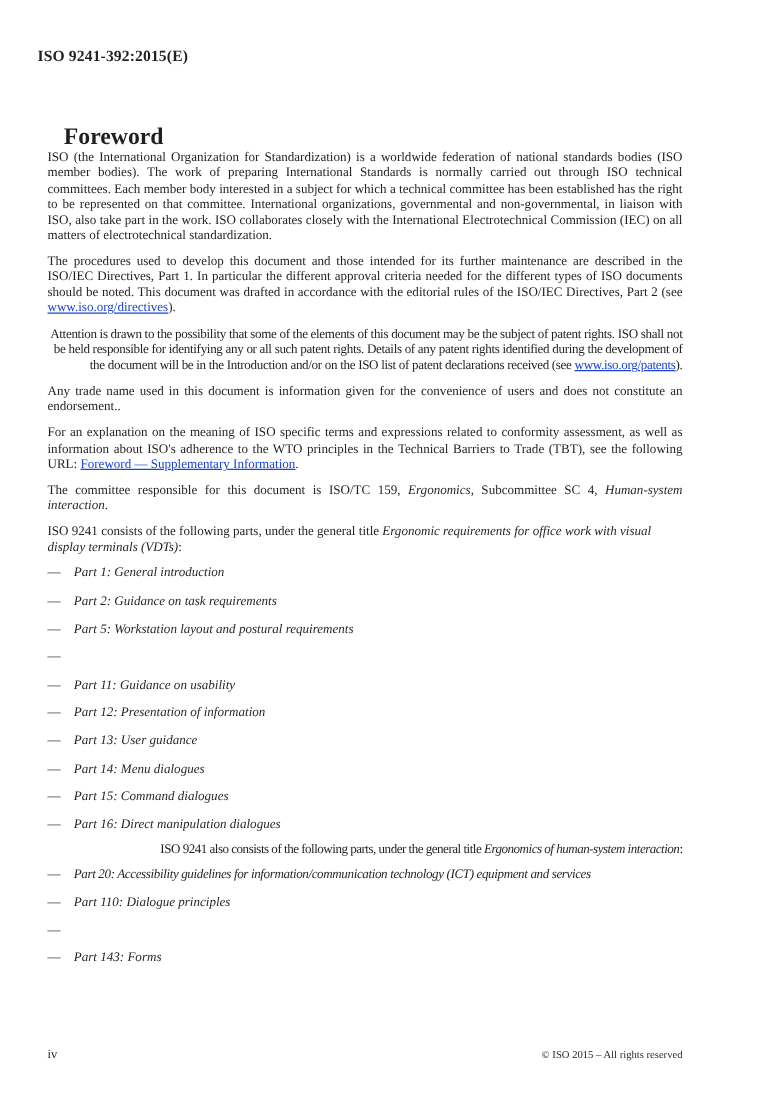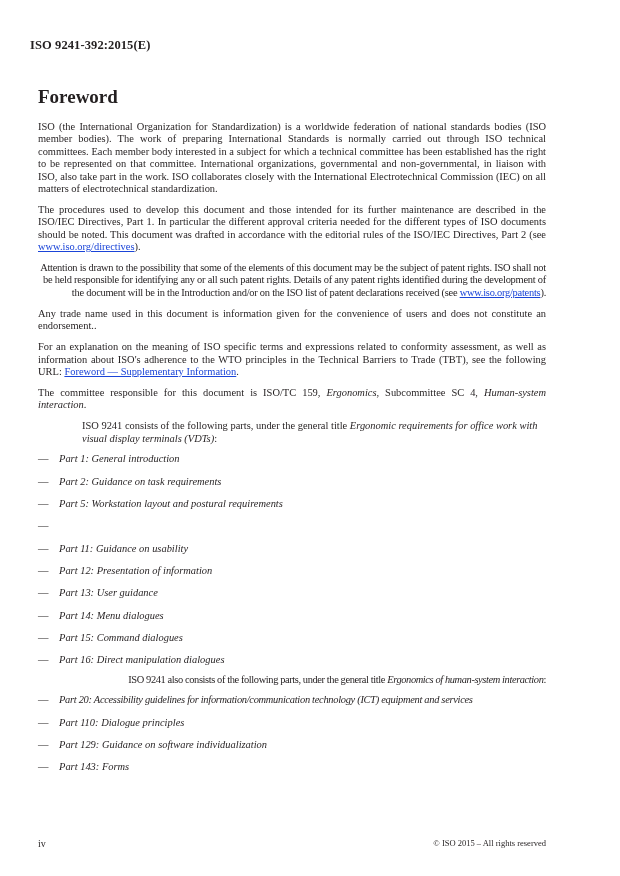--- a/index.html
+++ b/index.html
@@ -9,21 +9,21 @@
     color: #231f20;
   }
   .doc-id {
     position: absolute; left: 30px; top: 38px;
     font-family: "Liberation Serif", serif; font-weight: bold;
     font-size: 12.5px; letter-spacing: 0.1px;
   }
   .title {
     position: absolute; left: 38px; top: 86px;
     font-family: "Liberation Serif", serif; font-weight: bold;
-    font-size: 19px; margin: 0;
+    font-size: 19px; margin: 13px;
   }
   .content {
     position: absolute; left: 38px; top: 121px; width: 508px;
     font-family: "Liberation Serif", serif;
     font-size: 10.45px; line-height: 12.4px;
   }
   .content p { margin: 0 0 8.5px 0; text-align: justify; }
   .content p.tight { letter-spacing: -0.25px; text-align: right; }
   .content a { color: #1a44d8; text-decoration: underline; }
   .list { margin: 0; padding: 0; list-style: none; }
@@ -55,21 +55,21 @@
   <p><span>The procedures used to develop this document and those intended for its further maintenance are described in the ISO/IEC Directives, Part 1. In particular the different approval criteria needed for the different types of ISO documents should be noted. This document was drafted in accordance with the editorial rules of the ISO/IEC Directives, Part 2 (see </span><a href="#">www.iso.org/directives</a><span>).</span></p>
 
   <p class="tight"><span>Attention is drawn to the possibility that some of the elements of this document may be the subject of patent rights. ISO shall not be held responsible for identifying any or all such patent rights. Details of any patent rights identified during the development of the document will be in the Introduction and/or on the ISO list of patent declarations received (see </span><a href="#">www.iso.org/patents</a><span>).</span></p>
 
   <p>Any trade name used in this document is information given for the convenience of users and does not constitute an endorsement..</p>
 
   <p><span>For an explanation on the meaning of ISO specific terms and expressions related to conformity assessment, as well as information about ISO's adherence to the WTO principles in the Technical Barriers to Trade (TBT), see the following URL: </span><a href="#">Foreword — Supplementary Information</a><span>.</span></p>
 
   <p><span>The committee responsible for this document is ISO/TC 159, </span><em>Ergonomics</em><span>, Subcommittee SC 4, </span><em>Human-system interaction</em><span>.</span></p>
 
-  <p style="text-align:left;margin-left:44px;"><span>ISO 9241 consists of the following parts, under the general title </span><em>Ergonomic requirements for office work with visual display terminals (VDTs)</em><span>:</span></p>
+  <p style="text-align:left;"><span>ISO 9241 consists of the following parts, under the general title </span><em>Ergonomic requirements for office work with visual display terminals (VDTs)</em><span>:</span></p>
 
   <ul class="list">
     <li>
         <span class="dash">—</span>
         <span>Part 1: General introduction</span>
       </li>
     <li>
         <span class="dash">—</span>
         <span>Part 2: Guidance on task requirements</span>
       </li>
@@ -112,21 +112,20 @@
     <li class="tight-item">
         <span class="dash">—</span>
         <span class="txt">Part 20: Accessibility guidelines for information/communication technology (ICT) equipment and services</span>
       </li>
     <li>
         <span class="dash">—</span>
         <span>Part 110: Dialogue principles</span>
       </li>
     <li>
         <span class="dash">—</span>
-        <span>Part 129: Guidance on software individualization</span>
       </li>
     <li>
         <span class="dash">—</span>
         <span>Part 143: Forms</span>
       </li>
   </ul>
 </div>
 
 <div class="footer-left">iv</div>
 <div class="footer-right">© ISO 2015 – All rights reserved</div>

